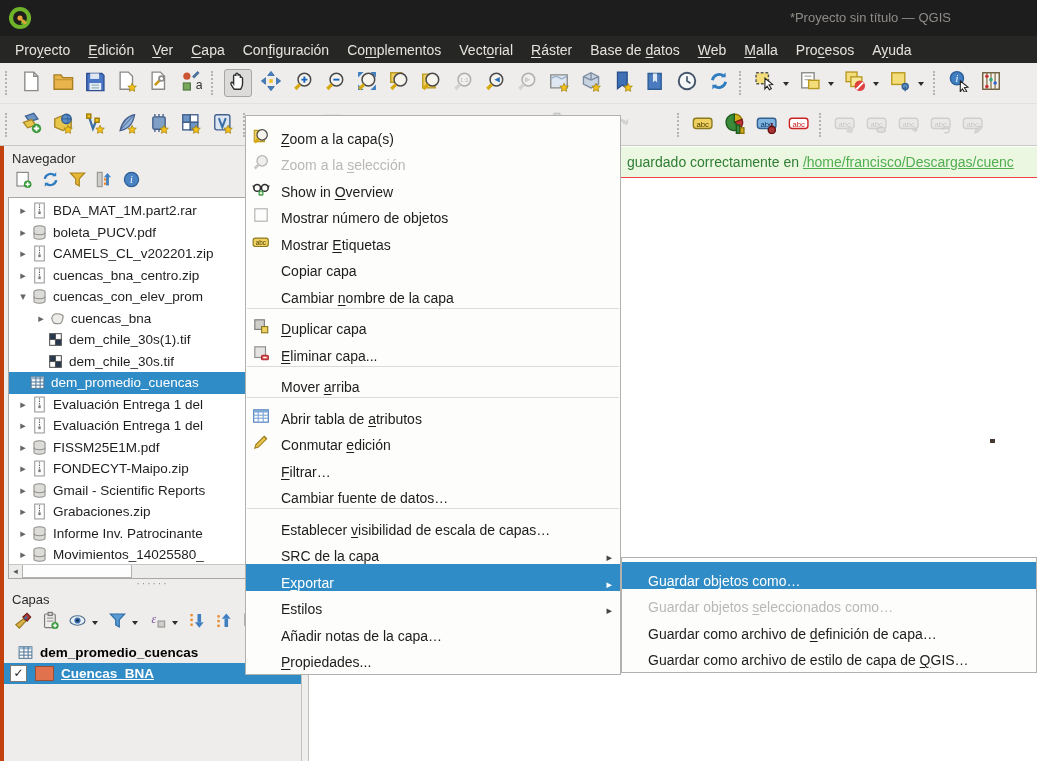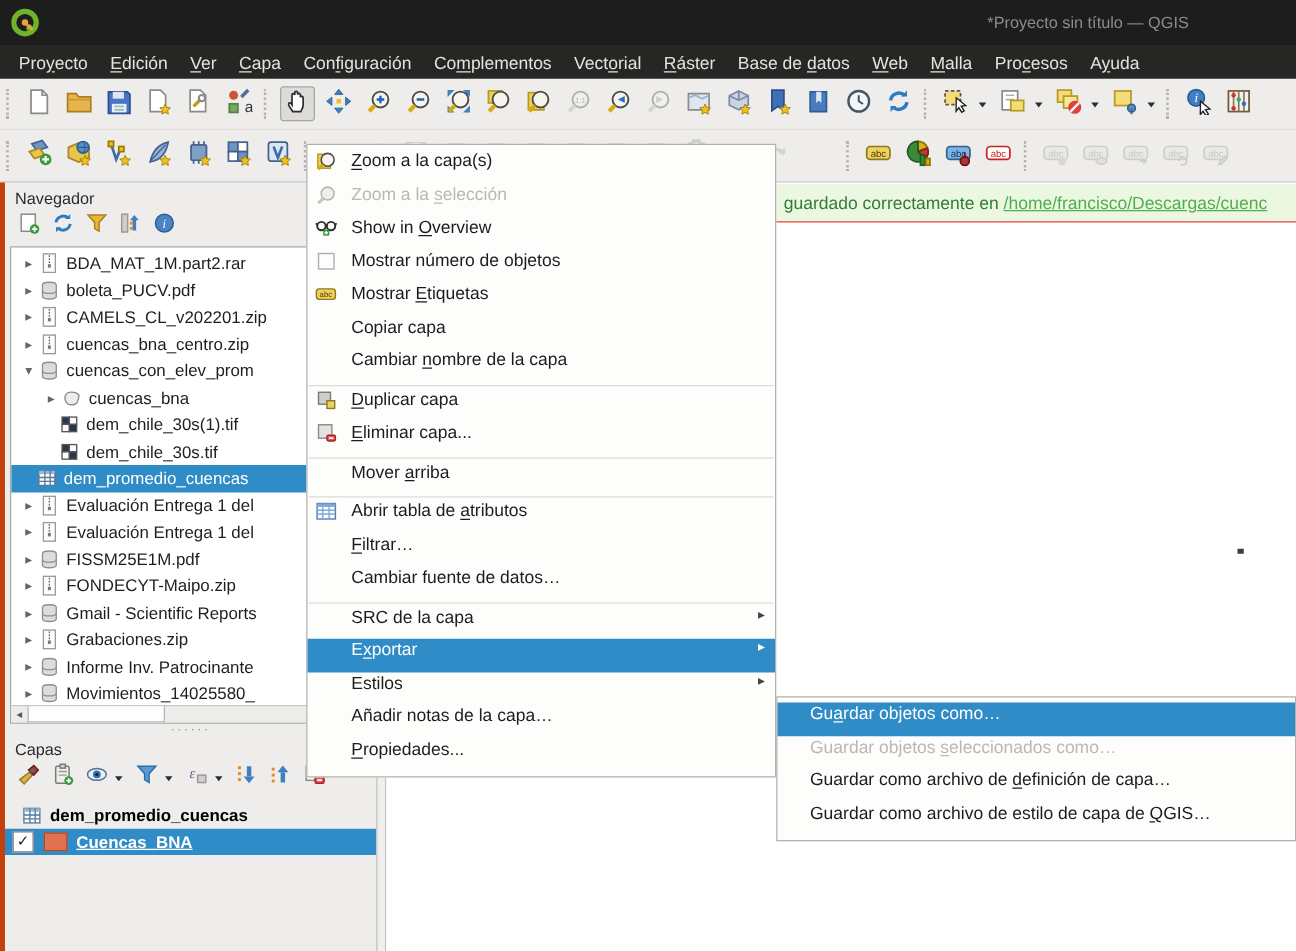--- a/index.html
+++ b/index.html
@@ -63,21 +63,21 @@
   .lrow .licon svg{width:17px;height:17px;}
   .lbl-underline{text-decoration:underline;}
 
   
   .messagebar{position:absolute;top:1px;left:0;right:0;height:30px;background:#ecf7e1;border-bottom:1px solid #ef4444;display:flex;align-items:center;font-size:14px;overflow:hidden;}
   .messagebar .mtext{margin-left:318px;white-space:nowrap;}
   .feature-dot{position:absolute;width:5px;height:4px;}
 
   
   .menu{position:absolute;background:#fdfdfc;border:1px solid #b2b1af;box-sizing:border-box;font-size:14px;color:#1c1c1c;padding:4px 0;}
-  .menu .item{height:26.5px;display:flex;align-items:flex-start;padding:0 8px 0 6px;white-space:nowrap;}
+  .menu .item{height:26.5px;display:flex;align-items:flex-end;padding:0 8px 0 6px;white-space:nowrap;}
   .menu .item .micon{width:22px;height:20px;flex:0 0 auto;margin-right:7px;}
   .menu .item .micon svg{width:18px;height:18px;}
   .menu .item.hl{background:#308cc6;color:#fff;}
   .menu .item.dis{color:#b9b8b5;}
   .menu .sep{height:1px;background:#dcdbd9;margin:2px 1px;}
   .menu .arrow{margin-left:auto;font-size:11px;color:#444;padding-left:20px;}
   .menu .item.hl .arrow{color:#fff;}
   .submenu .item{padding-left:26px;}
 </style>
 </head>
@@ -930,28 +930,39 @@
             <rect x="1.5" y="2.5" width="13" height="11" fill="#fdfdfd" stroke="#4a7bbf"></rect>
             <rect x="1.5" y="2.5" width="13" height="2.4" fill="#7fa8d6"></rect>
             <line x1="1.5" y1="7.3" x2="14.5" y2="7.3" stroke="#7fa8d6"></line>
             <line x1="1.5" y1="10" x2="14.5" y2="10" stroke="#7fa8d6"></line>
             <line x1="5.5" y1="2.5" x2="5.5" y2="13.5" stroke="#7fa8d6"></line>
             <line x1="10" y1="2.5" x2="10" y2="13.5" stroke="#7fa8d6"></line>
           </svg></span>
         <span>Abrir tabla de <u>a</u>tributos</span>
       </div>
       <div class="item">
+        <span class="micon"><svg viewBox="0 0 16 16">
+            <path d="M2.5 13.5l1-3.2 7.3-7.3 2.2 2.2-7.3 7.3z" fill="#e9c54b" stroke="#9c7c1c"></path>
+            <path d="M10.8 3l2.2 2.2" stroke="#9c7c1c"></path>
+          </svg></span>
+        <span>Conmutar <u>e</u>dición</span>
+      </div>
+      <div class="item">
         <span class="micon"></span>
         <span><u>F</u>iltrar…</span>
       </div>
       <div class="item">
         <span class="micon"></span>
         <span>Cambiar fuente de datos…</span>
       </div>
       <div class="sep"></div>
+      <div class="item">
+        <span class="micon"></span>
+        <span>Establecer <u>v</u>isibilidad de escala de capas…</span>
+      </div>
       <div class="item">
         <span class="micon"></span>
         <span>SRC de la capa</span>
         <span class="arrow">▸</span>
       </div>
       <div class="item hl">
         <span class="micon"></span>
         <span>E<u>x</u>portar</span>
         <span class="arrow">▸</span>
       </div>

